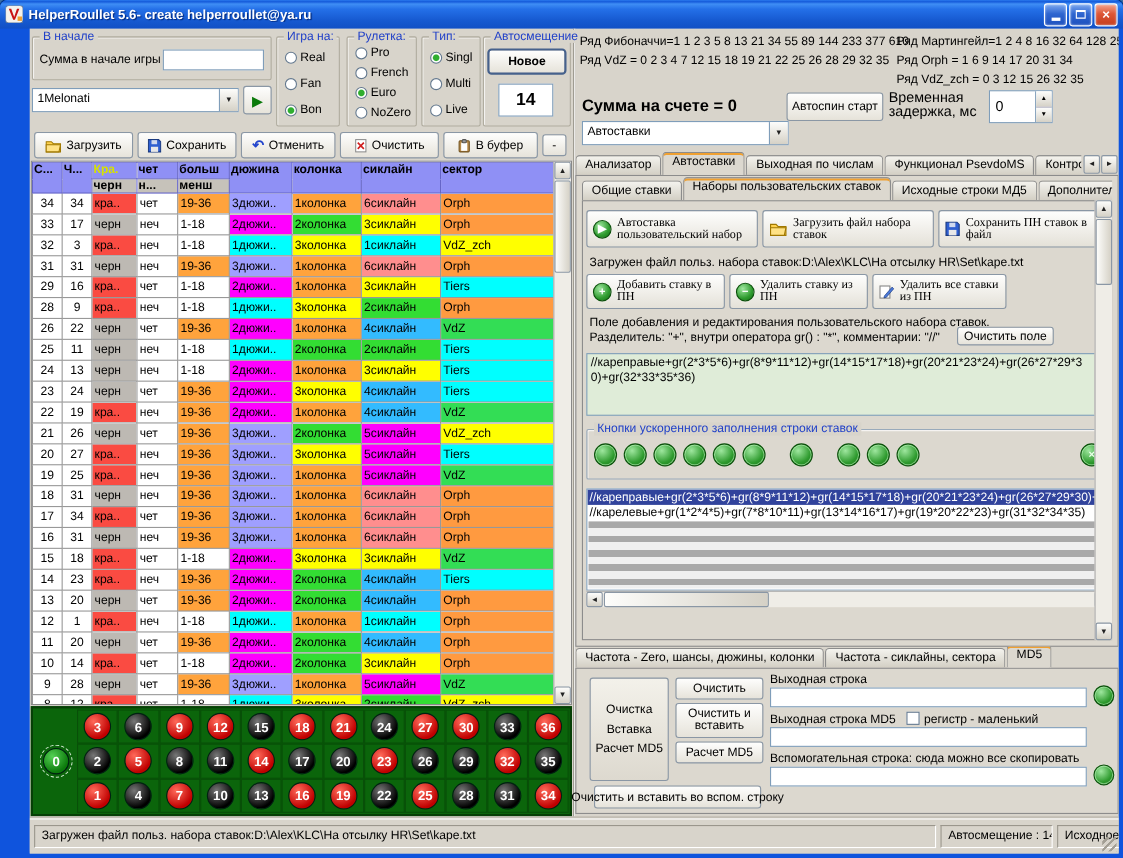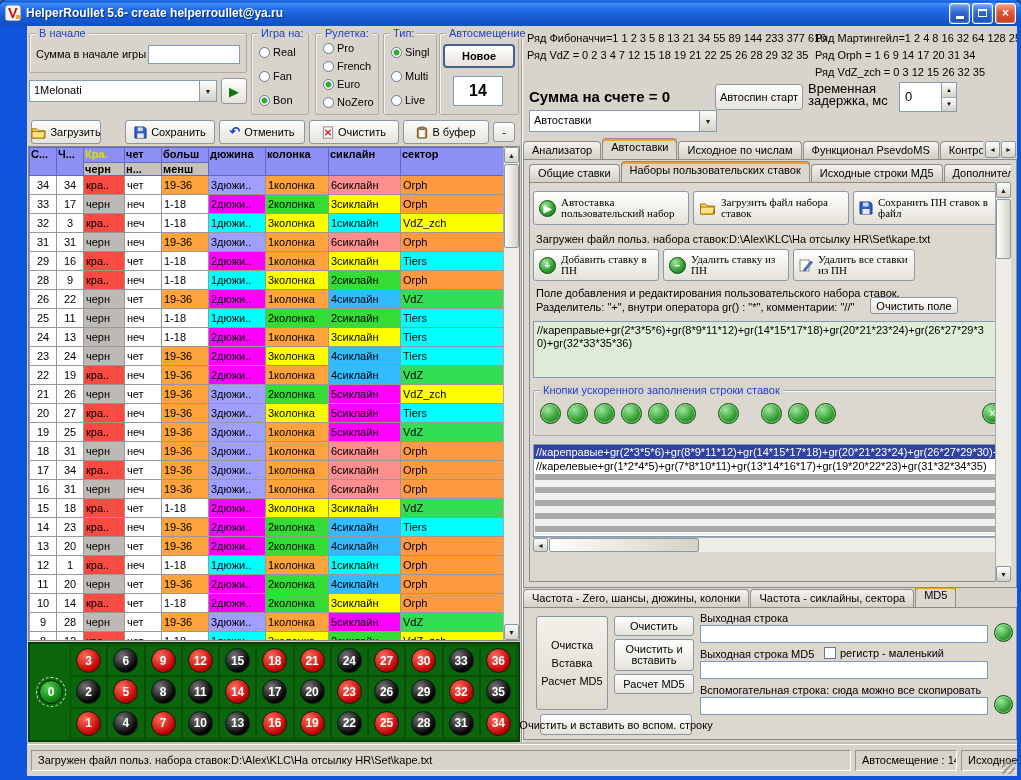--- a/index.html
+++ b/index.html
@@ -198,21 +198,21 @@
     </div>
 
     <div class="grp" style="left:412px;top:7px;width:80px;height:82px">
       <span class="glabel">Автосмещение</span>
       <div class="btn bold" style="position:absolute;left:3px;top:10px;width:72px;height:24px">
           <span>Новое</span>
         </div>
       <div class="bigval" style="left:13px;top:42px;width:50px;height:30px">14</div>
     </div>
 
-    <div class="btn" style="position:absolute;left:4px;top:94px;width:70px;height:24px">
+    <div class="btn" style="position:absolute;left:4px;top:94px;width:90px;height:24px">
       <span class="ico">
           <svg width="15" height="13" viewBox="0 0 16 14">
             <path d="M1 3h5l2 2h7v8H1z" fill="#ffd24d" stroke="#a07800"></path>
             <path d="M1 6h14l-1.5 7H1z" fill="#ffe285" stroke="#a07800"></path>
           </svg>
         </span>
       <span>Загрузить</span>
     </div>
     <div class="btn" style="position:absolute;left:98px;top:94px;width:90px;height:24px">
       <span class="ico">
@@ -706,21 +706,21 @@
         </span>
     </div>
     <div class="combo" style="left:502px;top:84px;width:188px;height:22px">
       <span class="val">Автоставки</span>
       <span class="drop">▼</span>
     </div>
 
     <div class="tabstrip" style="left:496px;top:112px;right:34px;height:21px">
       <div class="tab">Анализатор</div>
       <div class="tab active">Автоставки</div>
-      <div class="tab">Исходное по числам</div>
+      <div class="tab">Выходная по числам</div>
       <div class="tab">Функционал PsevdoMS</div>
       <div class="tab">Контроль банкр</div>
     </div>
     <div class="sbtn" style="right:17px;top:115px;width:15px;height:17px">◄</div>
     <div class="sbtn" style="right:1px;top:115px;width:15px;height:17px">►</div>
 
     <div class="tabbody" style="left:496px;top:133px;right:0;height:429px">
       <div class="tabstrip" style="left:5px;top:1px;right:5px;height:21px">
         <div class="tab">Общие ставки</div>
         <div class="tab active">Наборы пользовательских ставок</div>

